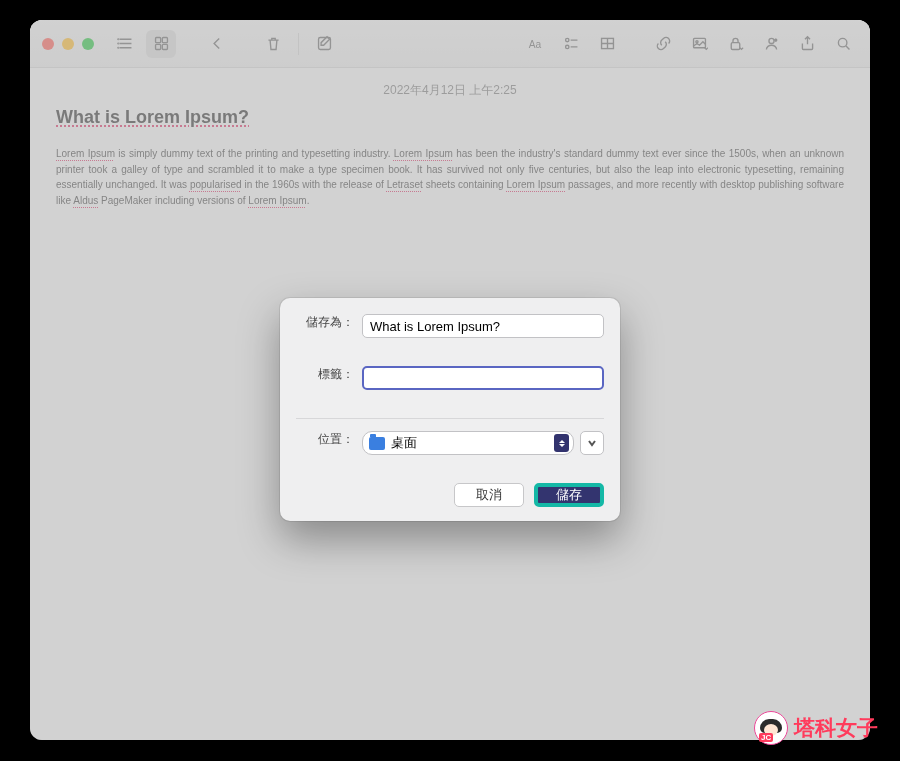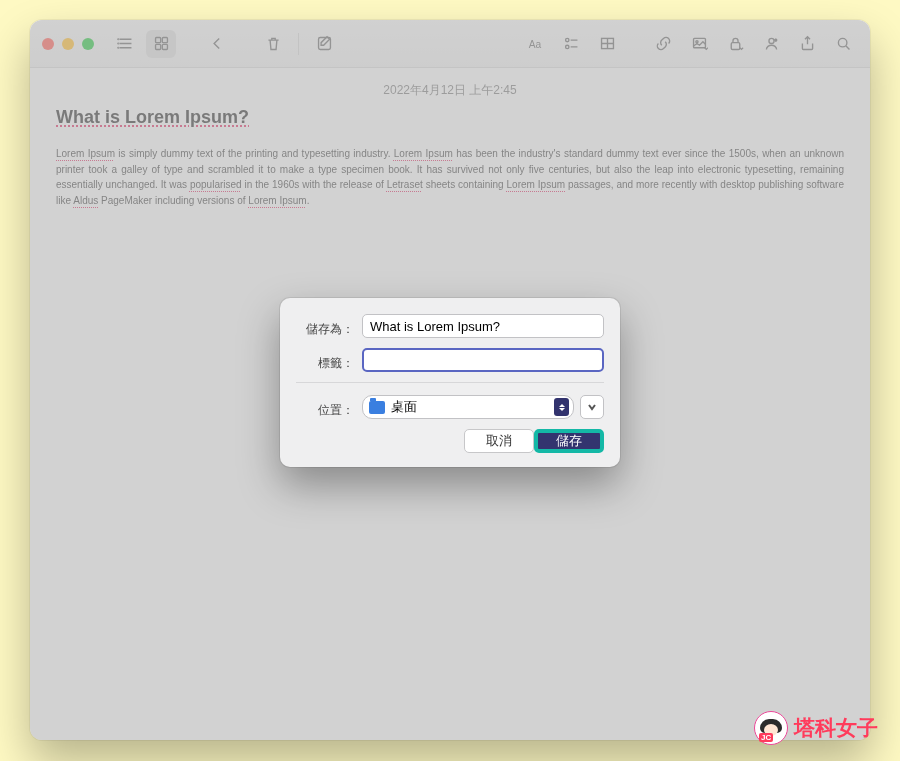--- a/index.html
+++ b/index.html
@@ -1,17 +1,17 @@
 <!DOCTYPE html>
 <html><head>
 <meta charset="utf-8">
 <style>
   * { box-sizing: border-box; margin: 0; padding: 0; }
   html, body { width: 900px; height: 761px; overflow: hidden; font-family: -apple-system, "Helvetica Neue", Arial, sans-serif; background: #fff; }
-  .stage { width: 900px; height: 761px; position: relative; background: #fef9c3; }
+  .stage { width: 900px; height: 761px; position: relative; background: #000000; }
   .window {
     position: absolute; left: 30px; top: 20px; width: 840px; height: 720px;
     background: #f6f6f6; border-radius: 12px; box-shadow: 0 22px 45px rgba(0,0,0,.28), 0 0 0 1px rgba(0,0,0,.05);
     overflow: hidden;
   }
   
   .dim { position:absolute; inset:0; background:rgba(180,180,180,.55); z-index:5; pointer-events:none; }
   
   .toolbar {
     height: 48px; display:flex; align-items:center; padding:0 12px; gap:6px;
@@ -31,40 +31,40 @@
   .timestamp { text-align:center; font-size:12px; color:#7f7f7f; margin-bottom:8px; }
   .note h2 { font-size:18px; font-weight:700; color:#333; margin-bottom:18px; }
   .note p { line-height:1.55; text-align:justify; font-size:10px; color:#4a4a4a; }
   .sq { text-decoration: underline dotted #d36; text-underline-offset:3px; }
   
   .sheet {
     position:absolute; left:50%; transform:translateX(-50%); top:278px; width:340px;
     background:#efeff0; border-radius:10px; box-shadow:0 18px 40px rgba(0,0,0,.35), 0 0 0 1px rgba(0,0,0,.08);
     z-index:10; padding:16px 16px 14px 16px;
   }
-  .row { display:flex; align-items:flex-end; margin-bottom:10px; }
+  .row { display:flex; align-items:flex-start; margin-bottom:28px; }
   .row label { width:58px; text-align:right; font-size:12px; color:#454545; margin-right:8px; }
   .row input[type=text] {
     flex:1; height:24px; border:1px solid #c2c2c5; border-radius:5px; padding:0 7px; font-size:13px; background:#fff;
   }
   .row.tags input { border:2.5px solid #5a66c2; }
   .hr { height:1px; background:#d7d7d9; margin:6px 0 12px 0; }
   .locbox { flex:1; display:flex; gap:6px; }
   .locsel {
     flex:1; height:24px; background:#fff; border:1px solid #c2c2c5; border-radius:10px;
     display:flex; align-items:center; padding:0 4px 0 6px; font-size:13px; gap:6px; position:relative;
   }
   .locsel .foldericon { width:16px; height:13px; border-radius:2px; background:#3a7fe0; position:relative; }
   .locsel .foldericon::before { content:""; position:absolute; top:-3px; left:1px; width:6px; height:3px; background:#3a7fe0; border-radius:1px 1px 0 0; }
   .locsel .stepper { margin-left:auto; width:15px; height:18px; background:#32336e; border-radius:3px; display:flex; flex-direction:column; align-items:center; justify-content:center; gap:1px; }
   .locsel .stepper div { width:0;height:0;border-left:3px solid transparent;border-right:3px solid transparent; }
   .locsel .stepper .u{border-bottom:3px solid #fff;} .locsel .stepper .d{border-top:3px solid #fff;}
   .expand { width:24px; height:24px; background:#fff; border:1px solid #c2c2c5; border-radius:5px; display:flex; align-items:center; justify-content:center; }
   .expand svg{width:10px;height:10px;stroke:#555;stroke-width:2;fill:none;}
-  .btns { display:flex; justify-content:flex-end; margin-top:6px;align-items:center; }
+  .btns { display:flex; justify-content:flex-end; gap:10px; margin-top:6px;align-items:center; }
   .btn { min-width:70px; height:24px; border-radius:5px; font-size:13px; display:flex; align-items:center; justify-content:center; }
   .btn.secondary { background:#fff; border:1px solid #c7c7c9; color:#333; }
   .btn.primary { background:#33346f; color:#fff; border:4px solid #14b8a6; }
   
   .watermark { position:absolute; right:22px; bottom:16px; display:flex; align-items:center; gap:6px; font-weight:700; color:#ff3b5c; font-size:21px; z-index:20; }
   .wava { width:34px; height:34px; border-radius:50%; background:#fff; border:1px solid #ec4899; display:flex; align-items:center; justify-content:center; }
   .wava .hair{width:22px;height:14px;background:#2b2b2b;border-radius:11px 11px 6px 6px;position:relative;top:-2px;}
   .wava .face{position:absolute;width:14px;height:12px;background:#ffe6d4;border-radius:50%;top:12px;}
   .jc { position:absolute; left:4px; bottom:2px; font-size:8px; background:#ff3b5c; color:#fff; padding:0 2px; border-radius:2px; font-weight:700; }
 </style>
@@ -176,21 +176,21 @@
         </div>
       <div class="tbtn">
           <svg viewBox="0 0 20 20">
             <circle cx="9" cy="9" r="5"></circle>
             <line x1="13" y1="13" x2="17" y2="17"></line>
           </svg>
         </div>
     </div>
 
     <div class="note">
-      <div class="timestamp">2022年4月12日 上午2:45</div>
+      <div class="timestamp">2022年4月12日 上午2:25</div>
       <h2><span class="sq">What is Lorem Ipsum?</span></h2>
       <p id="note-para"><span class="sq">Lorem Ipsum</span> is simply dummy text of the printing and typesetting industry. <span class="sq">Lorem Ipsum</span> has been the industry's standard dummy text ever since the 1500s, when an unknown printer took a galley of type and scrambled it to make a type specimen book. It has survived not only five centuries, but also the leap into electronic typesetting, remaining essentially unchanged. It was <span class="sq">popularised</span> in the 1960s with the release of <span class="sq">Letraset</span> sheets containing <span class="sq">Lorem Ipsum</span> passages, and more recently with desktop publishing software like <span class="sq">Aldus</span> PageMaker including versions of <span class="sq">Lorem Ipsum</span>.</p>
     </div>
 
     <div class="dim"></div>
 
     <div class="sheet">
       <div class="row">
         <label>儲存為：</label>
         <input type="text" value="What is Lorem Ipsum?" style="">

